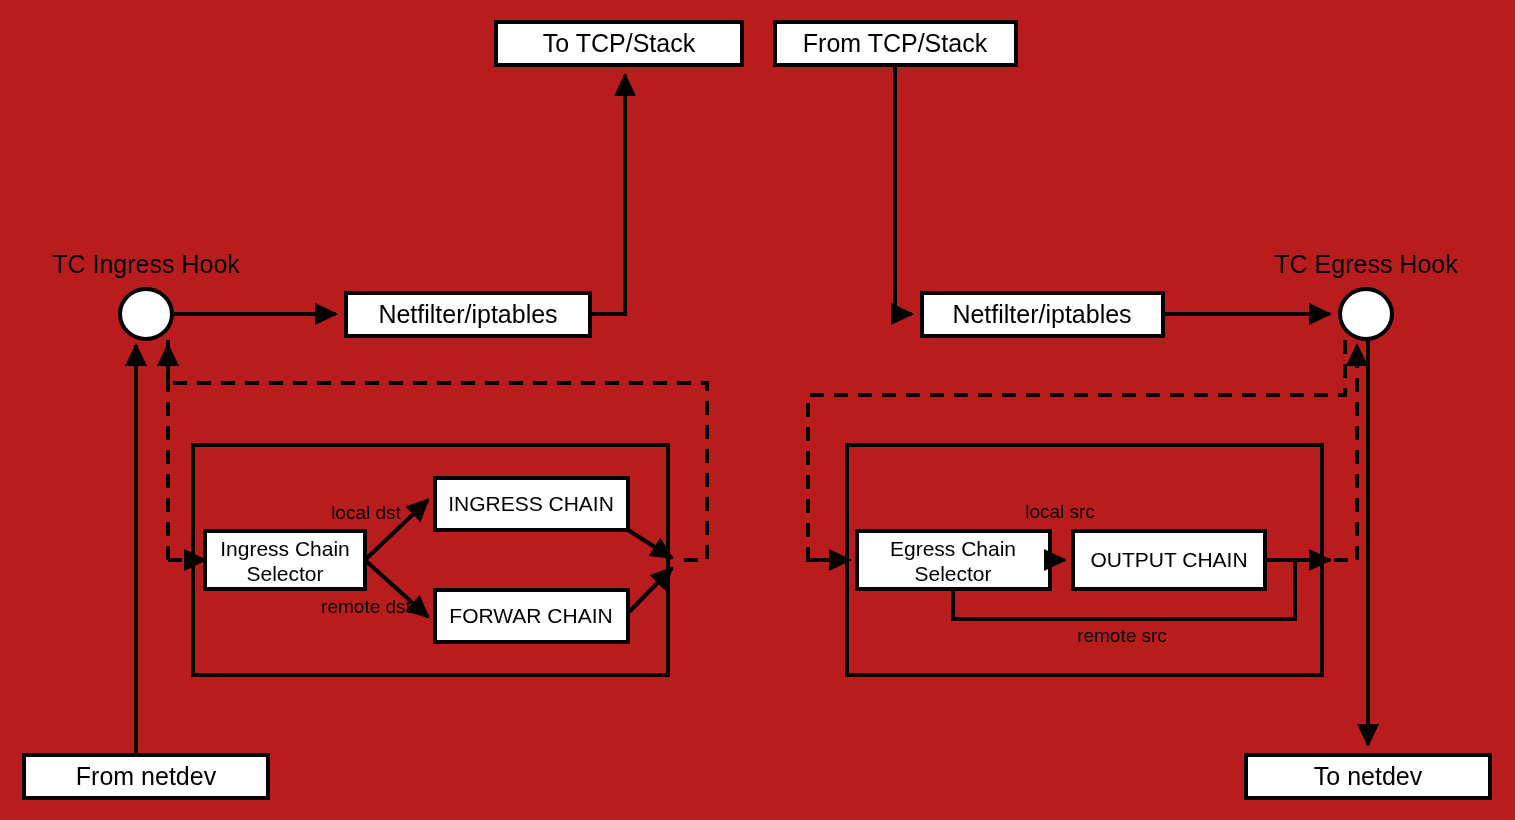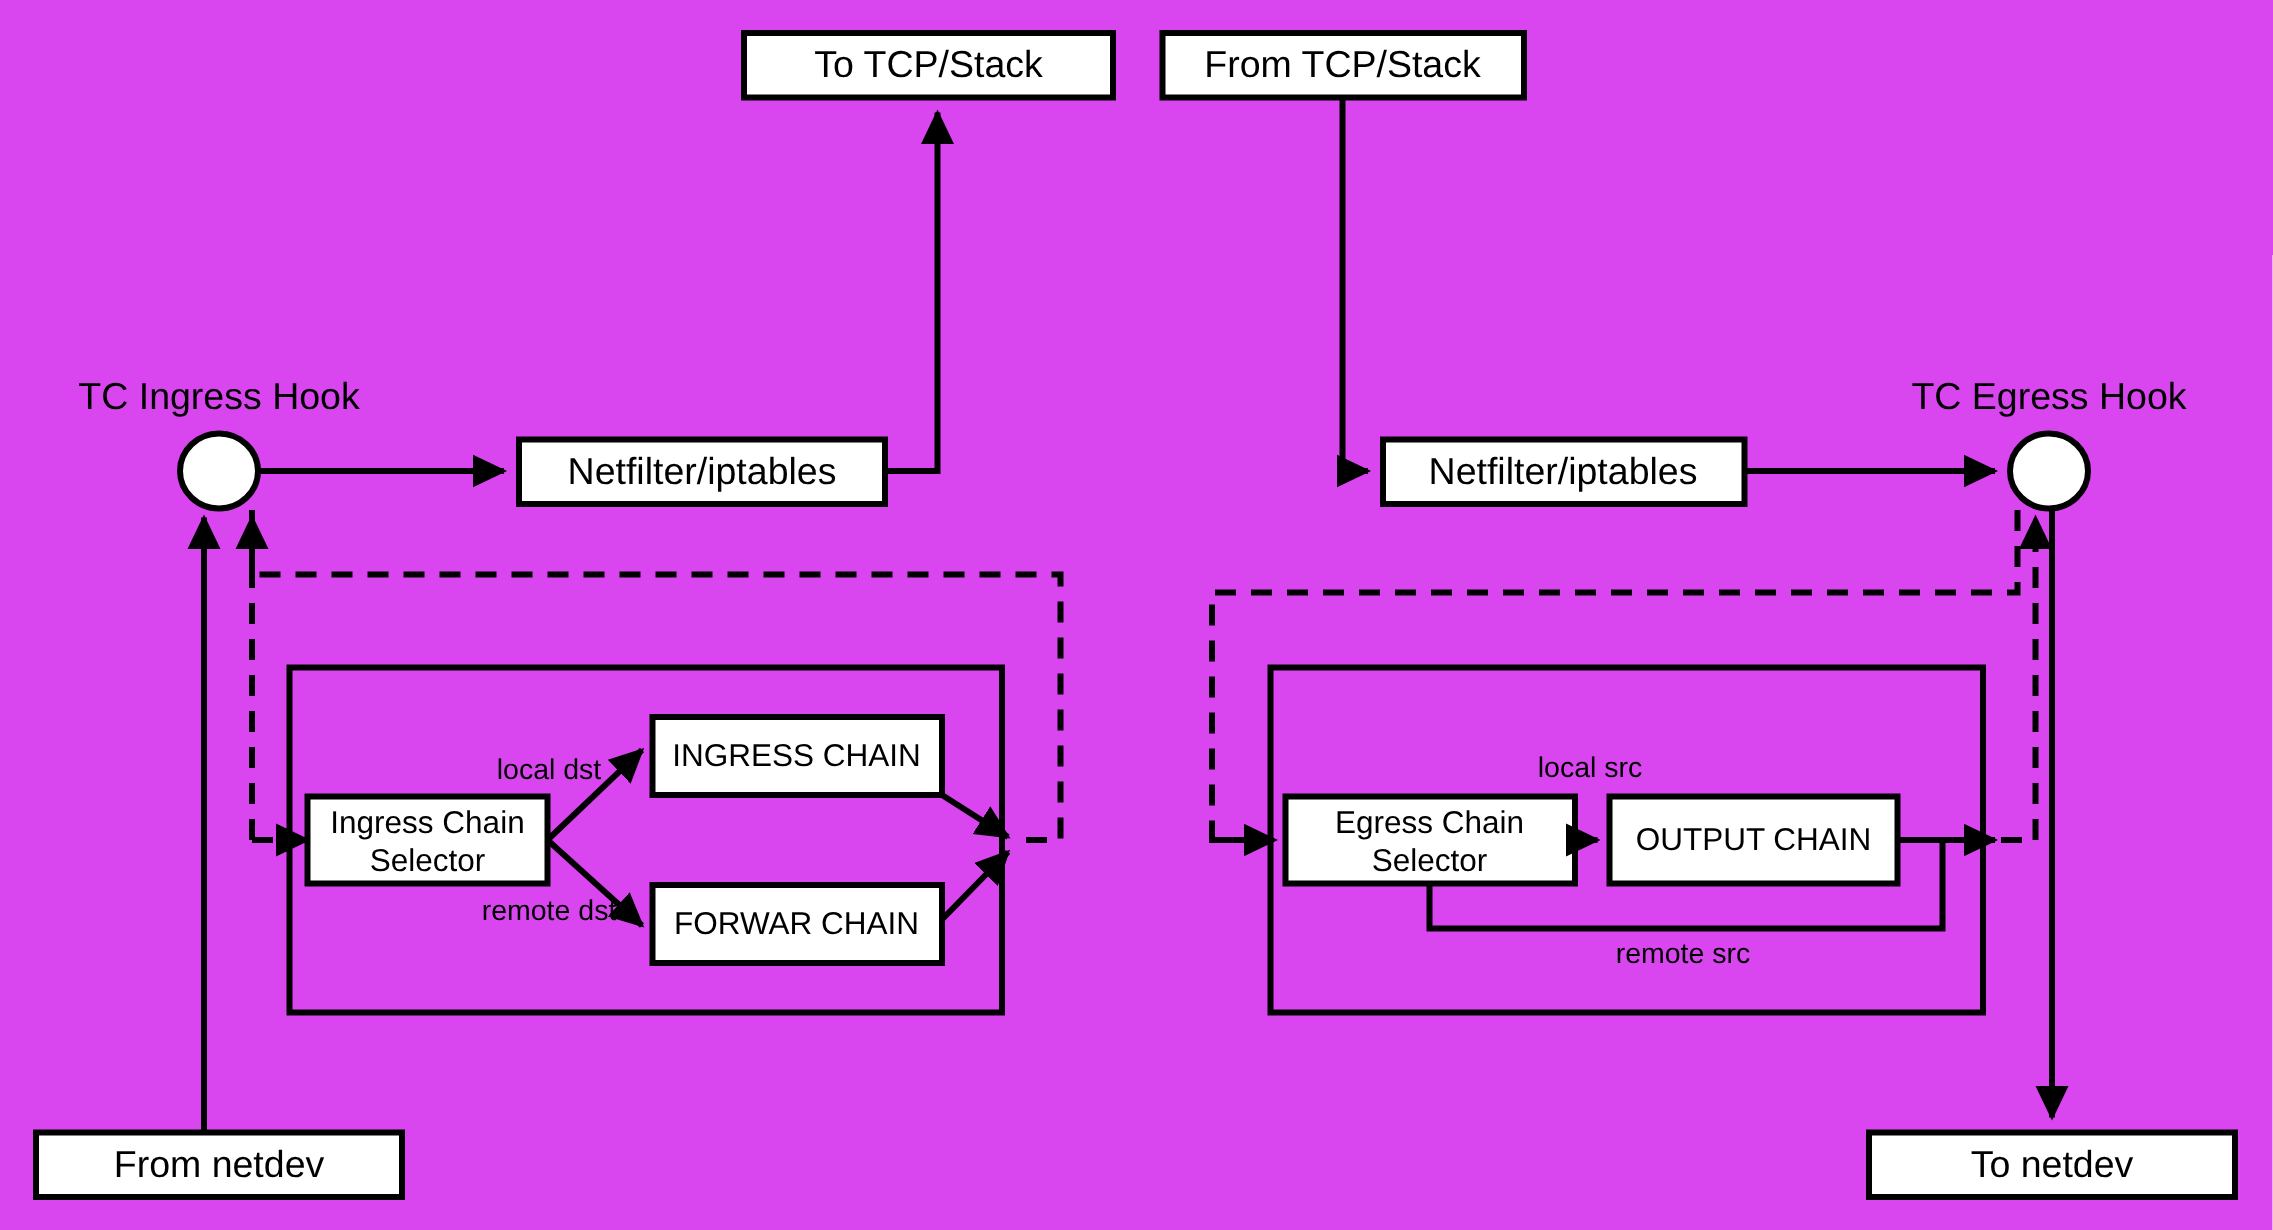--- a/index.html
+++ b/index.html
@@ -4,21 +4,21 @@
 <style>
   html, body {
     margin: 0;
     padding: 0;
     background: #ffffff;
   }
   #stage {
     position: relative;
     width: 1515px;
     height: 820px;
-    background: #d946ef;
+    background: #b91c1c;
     overflow: hidden;
   }
   svg#diagram {
     display: block;
     width: 1515px;
     height: 820px;
   }
   .box {
     fill: #ffffff;
     stroke: #000000;

